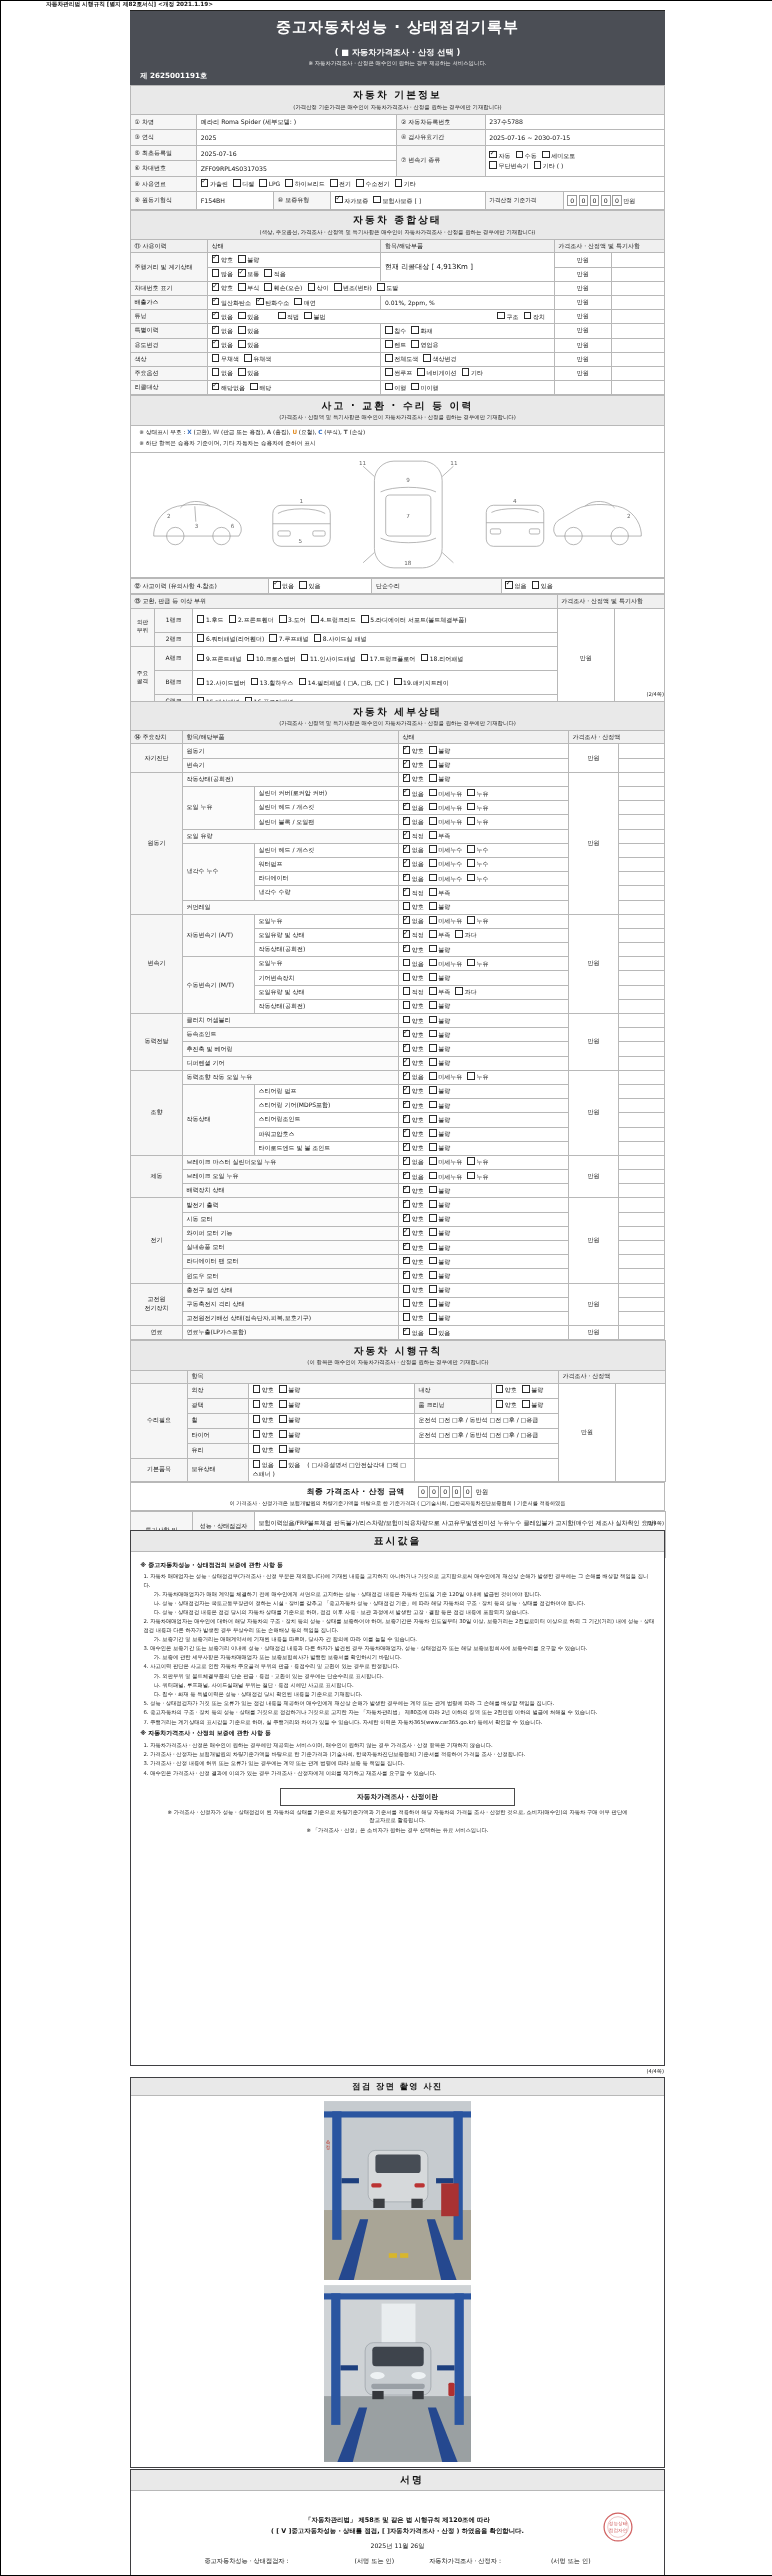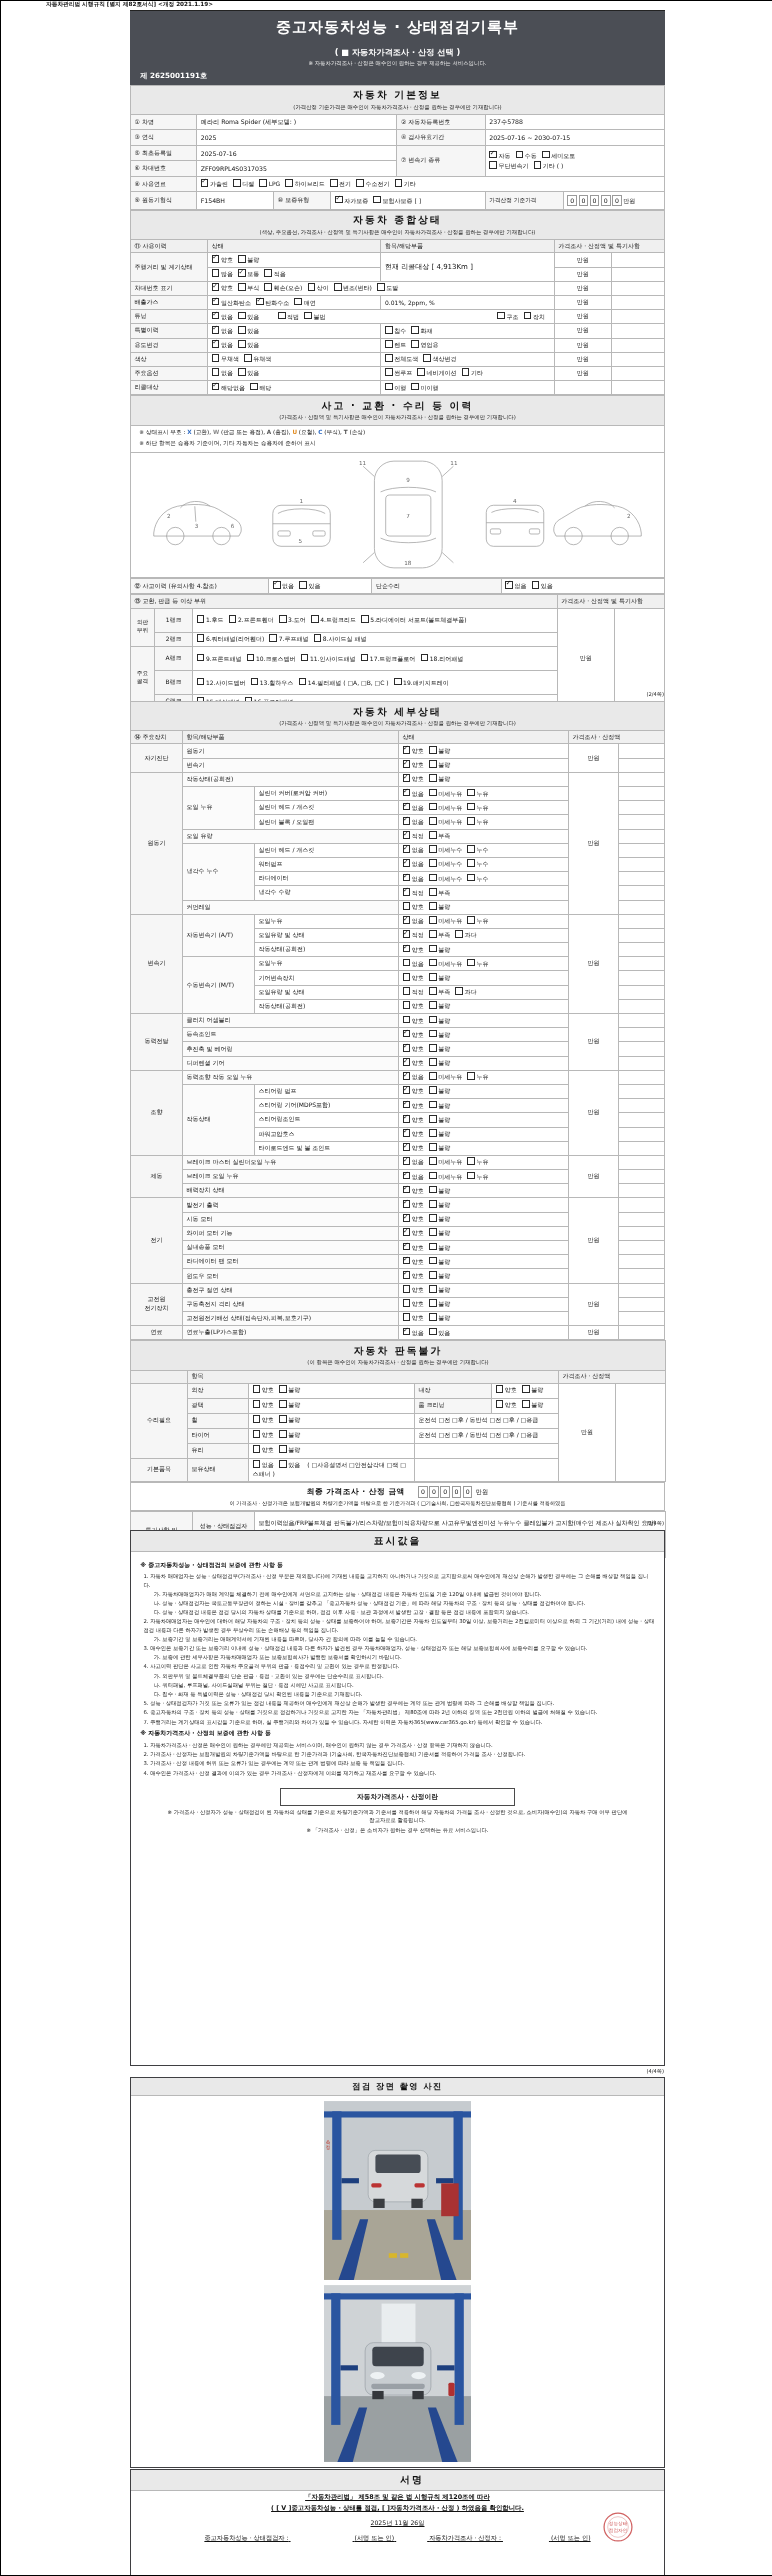--- a/index.html
+++ b/index.html
@@ -617,21 +617,21 @@
           <col style="width:61px">
           <col style="width:166px">
           <col style="width:77px">
           <col style="width:67px">
           <col style="width:57px">
           <col style="width:50px">
         </colgroup>
       <tbody>
           <tr>
             <td colspan="7" class="sec-band">
-        <div class="sec-title">자동차 판독불가</div>
+        <div class="sec-title">자동차 시행규칙</div>
         <div class="sec-note">(이 항목은 매수인이 자동차가격조사 · 산정을 원하는 경우에만 기재합니다)</div>
       </td>
           </tr>
       </tbody>
         <tbody id="etc-body">
           <tr style="height:12.4px">
     <td class="colhead"></td>
     <td class="colhead" colspan="4">항목</td>
     <td class="colhead" colspan="2">가격조사 · 산정액</td>
           </tr>
@@ -789,21 +789,21 @@
         <rect x="172" y="206" width="22" height="16" fill="#34373b"></rect>
         <rect x="242" y="190" width="12" height="26" rx="3" fill="#b03030"></rect>
       </svg>
     </div>
   </div>
 
   <div class="abs outer" style="top:2459px;height:117px;box-sizing:border-box;">
     <div class="sec-band" style="border:none;border-bottom:0.5px solid #b8b8b8;padding-left:31px;">
       <div class="sec-title">서명</div>
     </div>
-    <div style="position:relative;text-align:center;padding-top:1px;text-decoration:underline;">
+    <div style="position:relative;text-align:center;padding-top:24px;">
       <div style="font-size:6.4px;font-weight:bold;line-height:1.7;">「자동차관리법」 제58조 및 같은 법 시행규칙 제120조에 따라</div>
       <div style="font-size:6.4px;font-weight:bold;line-height:1.7;">( [ V ]중고자동차성능 · 상태를 점검, [    ]자동차가격조사 · 산정 ) 하였음을 확인합니다.</div>
       <div style="font-size:6.2px;margin-top:5.2px;">2025년 11월 26일</div>
       <div style="font-size:6.2px;margin-top:6.2px;">
         <span>중고자동차성능 · 상태점검자 :</span>
         <span style="display:inline-block;width:62px;"></span>
         <span>(서명 또는 인)</span>
         <span style="display:inline-block;width:31px;"></span>
         <span>자동차가격조사 · 산정자 :</span>
         <span style="display:inline-block;width:46px;"></span>

